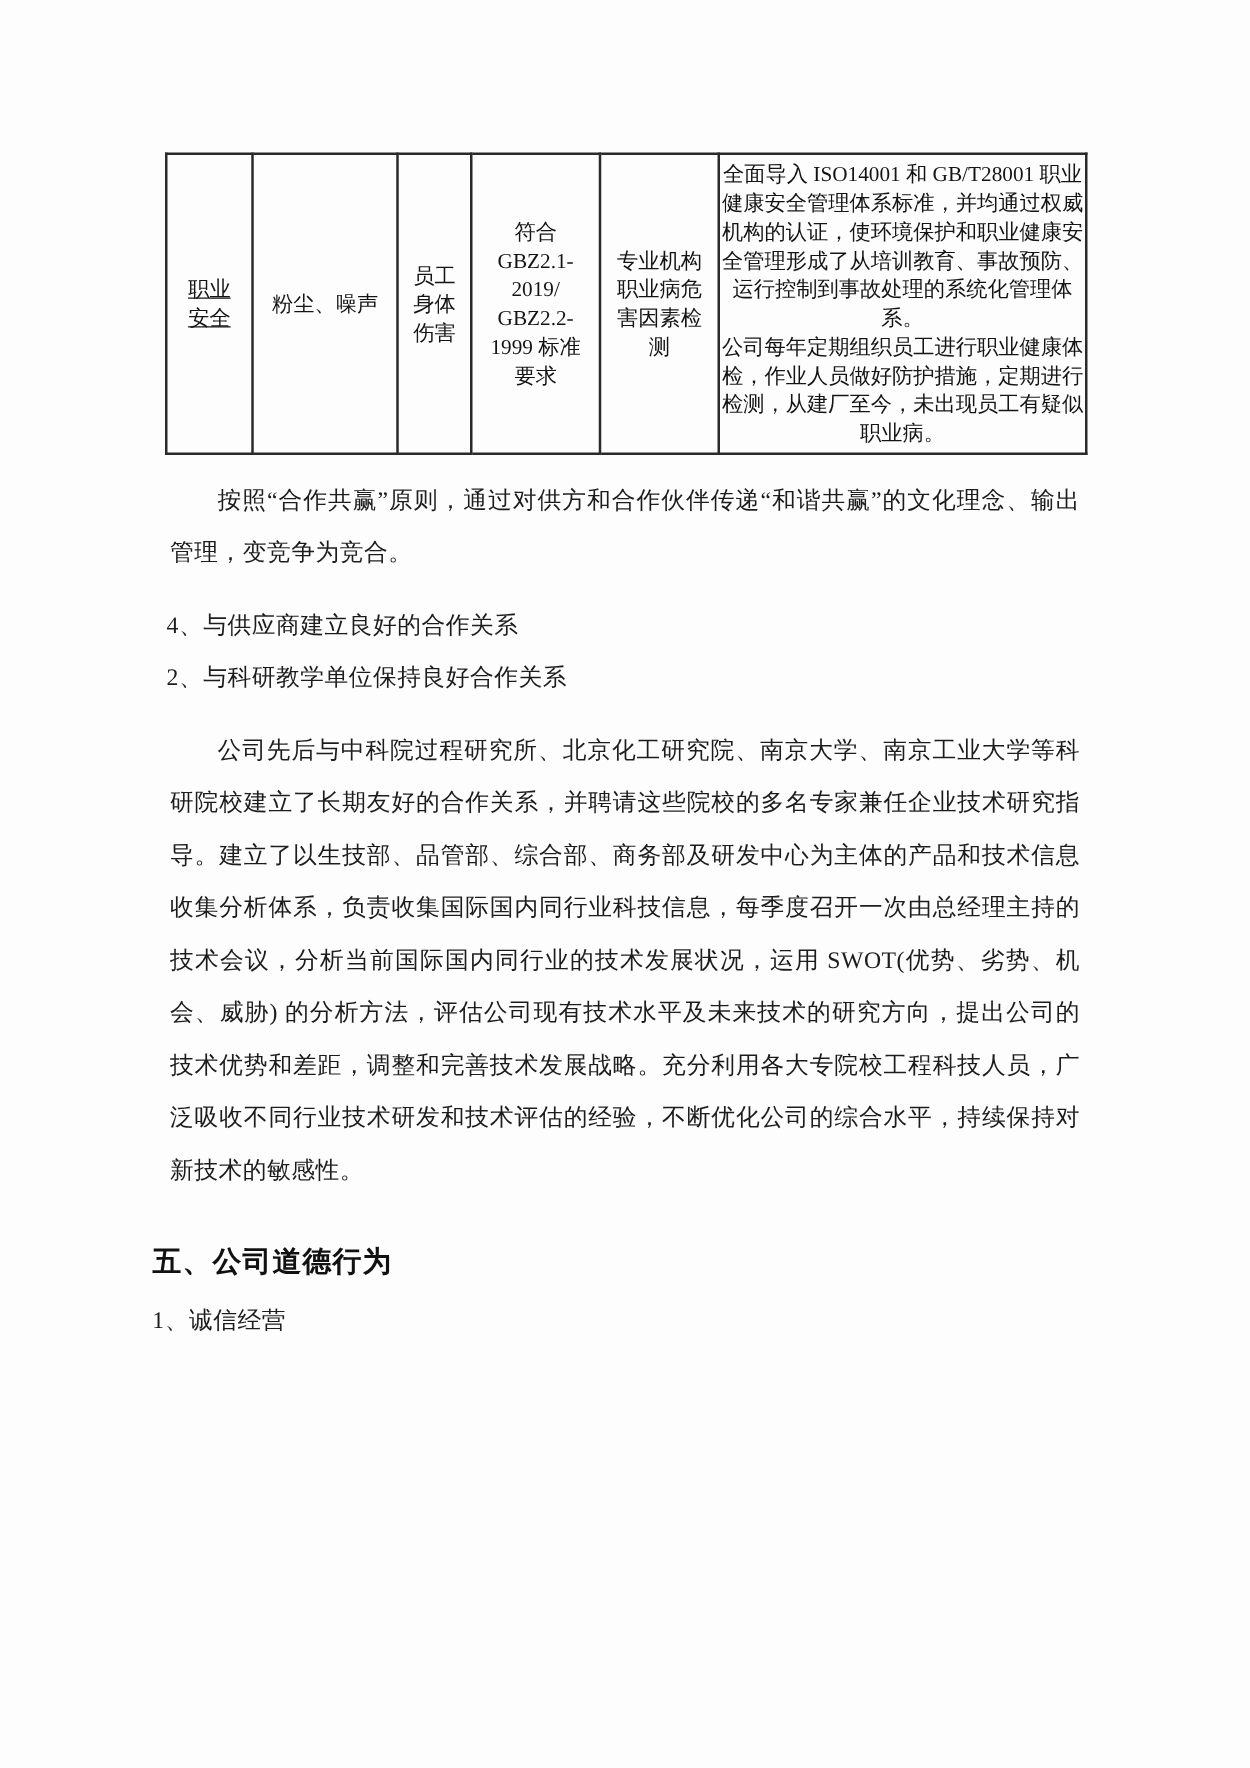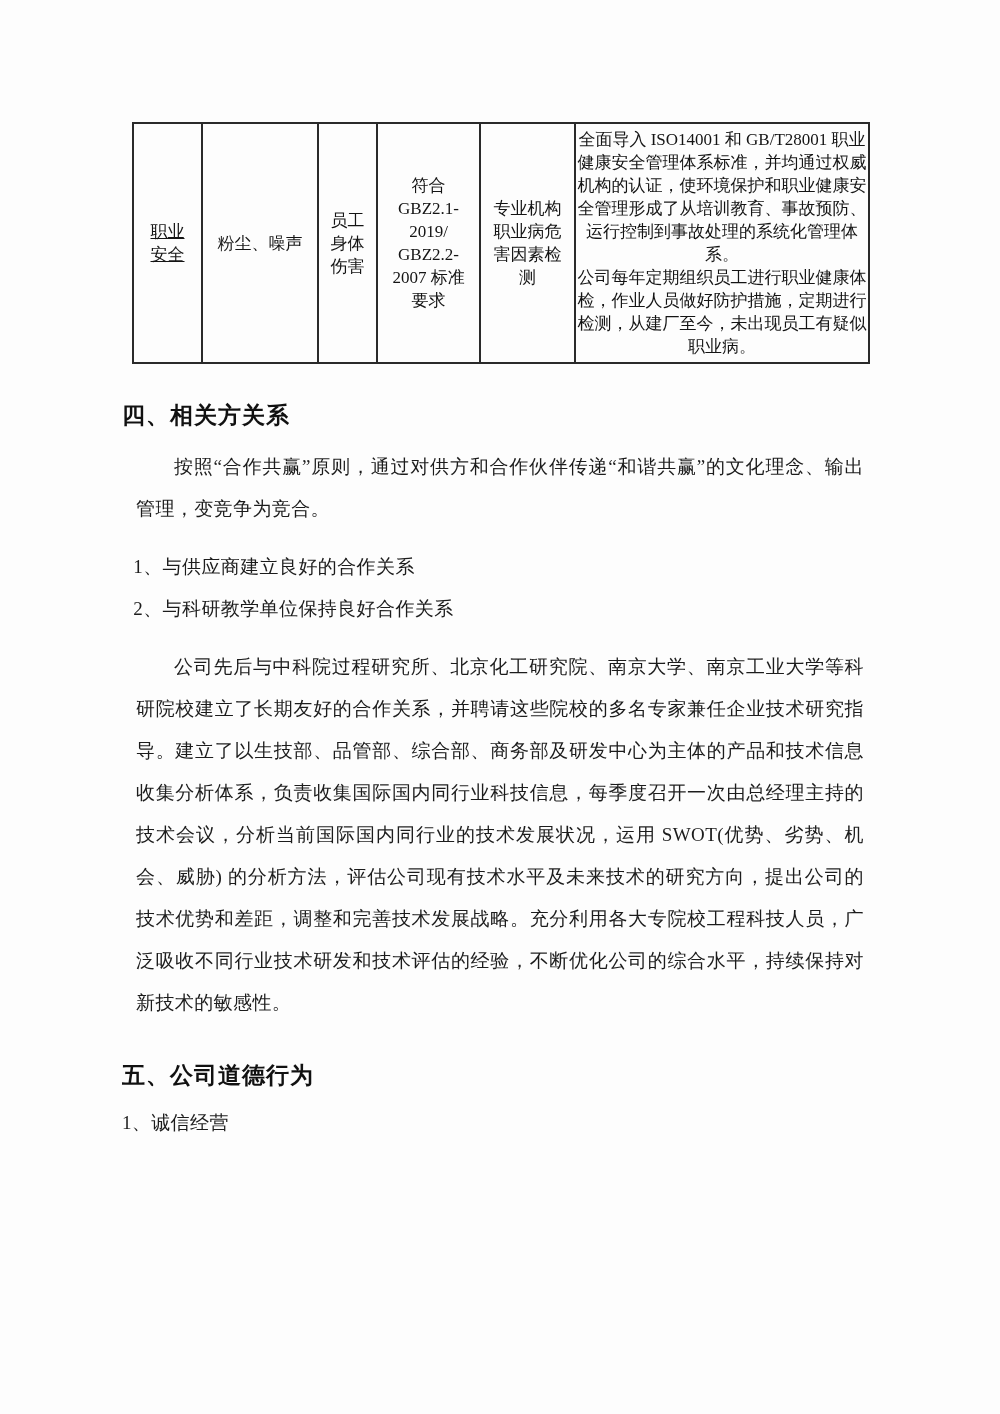--- a/index.html
+++ b/index.html
@@ -98,38 +98,37 @@
           <td class="c1">职业
 安全</td>
           <td class="c2">粉尘、噪声</td>
           <td class="c3">员工
 身体
 伤害</td>
           <td class="c4">符合
 GBZ2.1-
 2019/
 GBZ2.2-
-2007 标准
+1999 标准
 要求</td>
           <td class="c5">专业机构
 职业病危
 害因素检
 测</td>
           <td class="c6">全面导入 ISO14001 和 GB/T28001 职业健康安全管理体系标准，并均通过权威机构的认证，使环境保护和职业健康安全管理形成了从培训教育、事故预防、运行控制到事故处理的系统化管理体系。
 公司每年定期组织员工进行职业健康体检，作业人员做好防护措施，定期进行检测，从建厂至今，未出现员工有疑似职业病。</td>
         </tr>
       </tbody>
     </table>
   </div>
 
-  <h2 class="section-heading">四、相关方关系</h2>
 
   <p class="para">按照“合作共赢”原则，通过对供方和合作伙伴传递“和谐共赢”的文化理念、输出管理，变竞争为竞合。</p>
 
-  <p class="subhead">1、与供应商建立良好的合作关系</p>
+  <p class="subhead">4、与供应商建立良好的合作关系</p>
 
 
   <p class="subhead">2、与科研教学单位保持良好合作关系</p>
 
   <p class="para">公司先后与中科院过程研究所、北京化工研究院、南京大学、南京工业大学等科研院校建立了长期友好的合作关系，并聘请这些院校的多名专家兼任企业技术研究指导。建立了以生技部、品管部、综合部、商务部及研发中心为主体的产品和技术信息收集分析体系，负责收集国际国内同行业科技信息，每季度召开一次由总经理主持的技术会议，分析当前国际国内同行业的技术发展状况，运用 SWOT(优势、劣势、机会、威胁) 的分析方法，评估公司现有技术水平及未来技术的研究方向，提出公司的技术优势和差距，调整和完善技术发展战略。充分利用各大专院校工程科技人员，广泛吸收不同行业技术研发和技术评估的经验，不断优化公司的综合水平，持续保持对新技术的敏感性。</p>
 
   <h2 class="section-heading">五、公司道德行为</h2>
 
   <p class="subhead no-indent">1、诚信经营</p>
 

